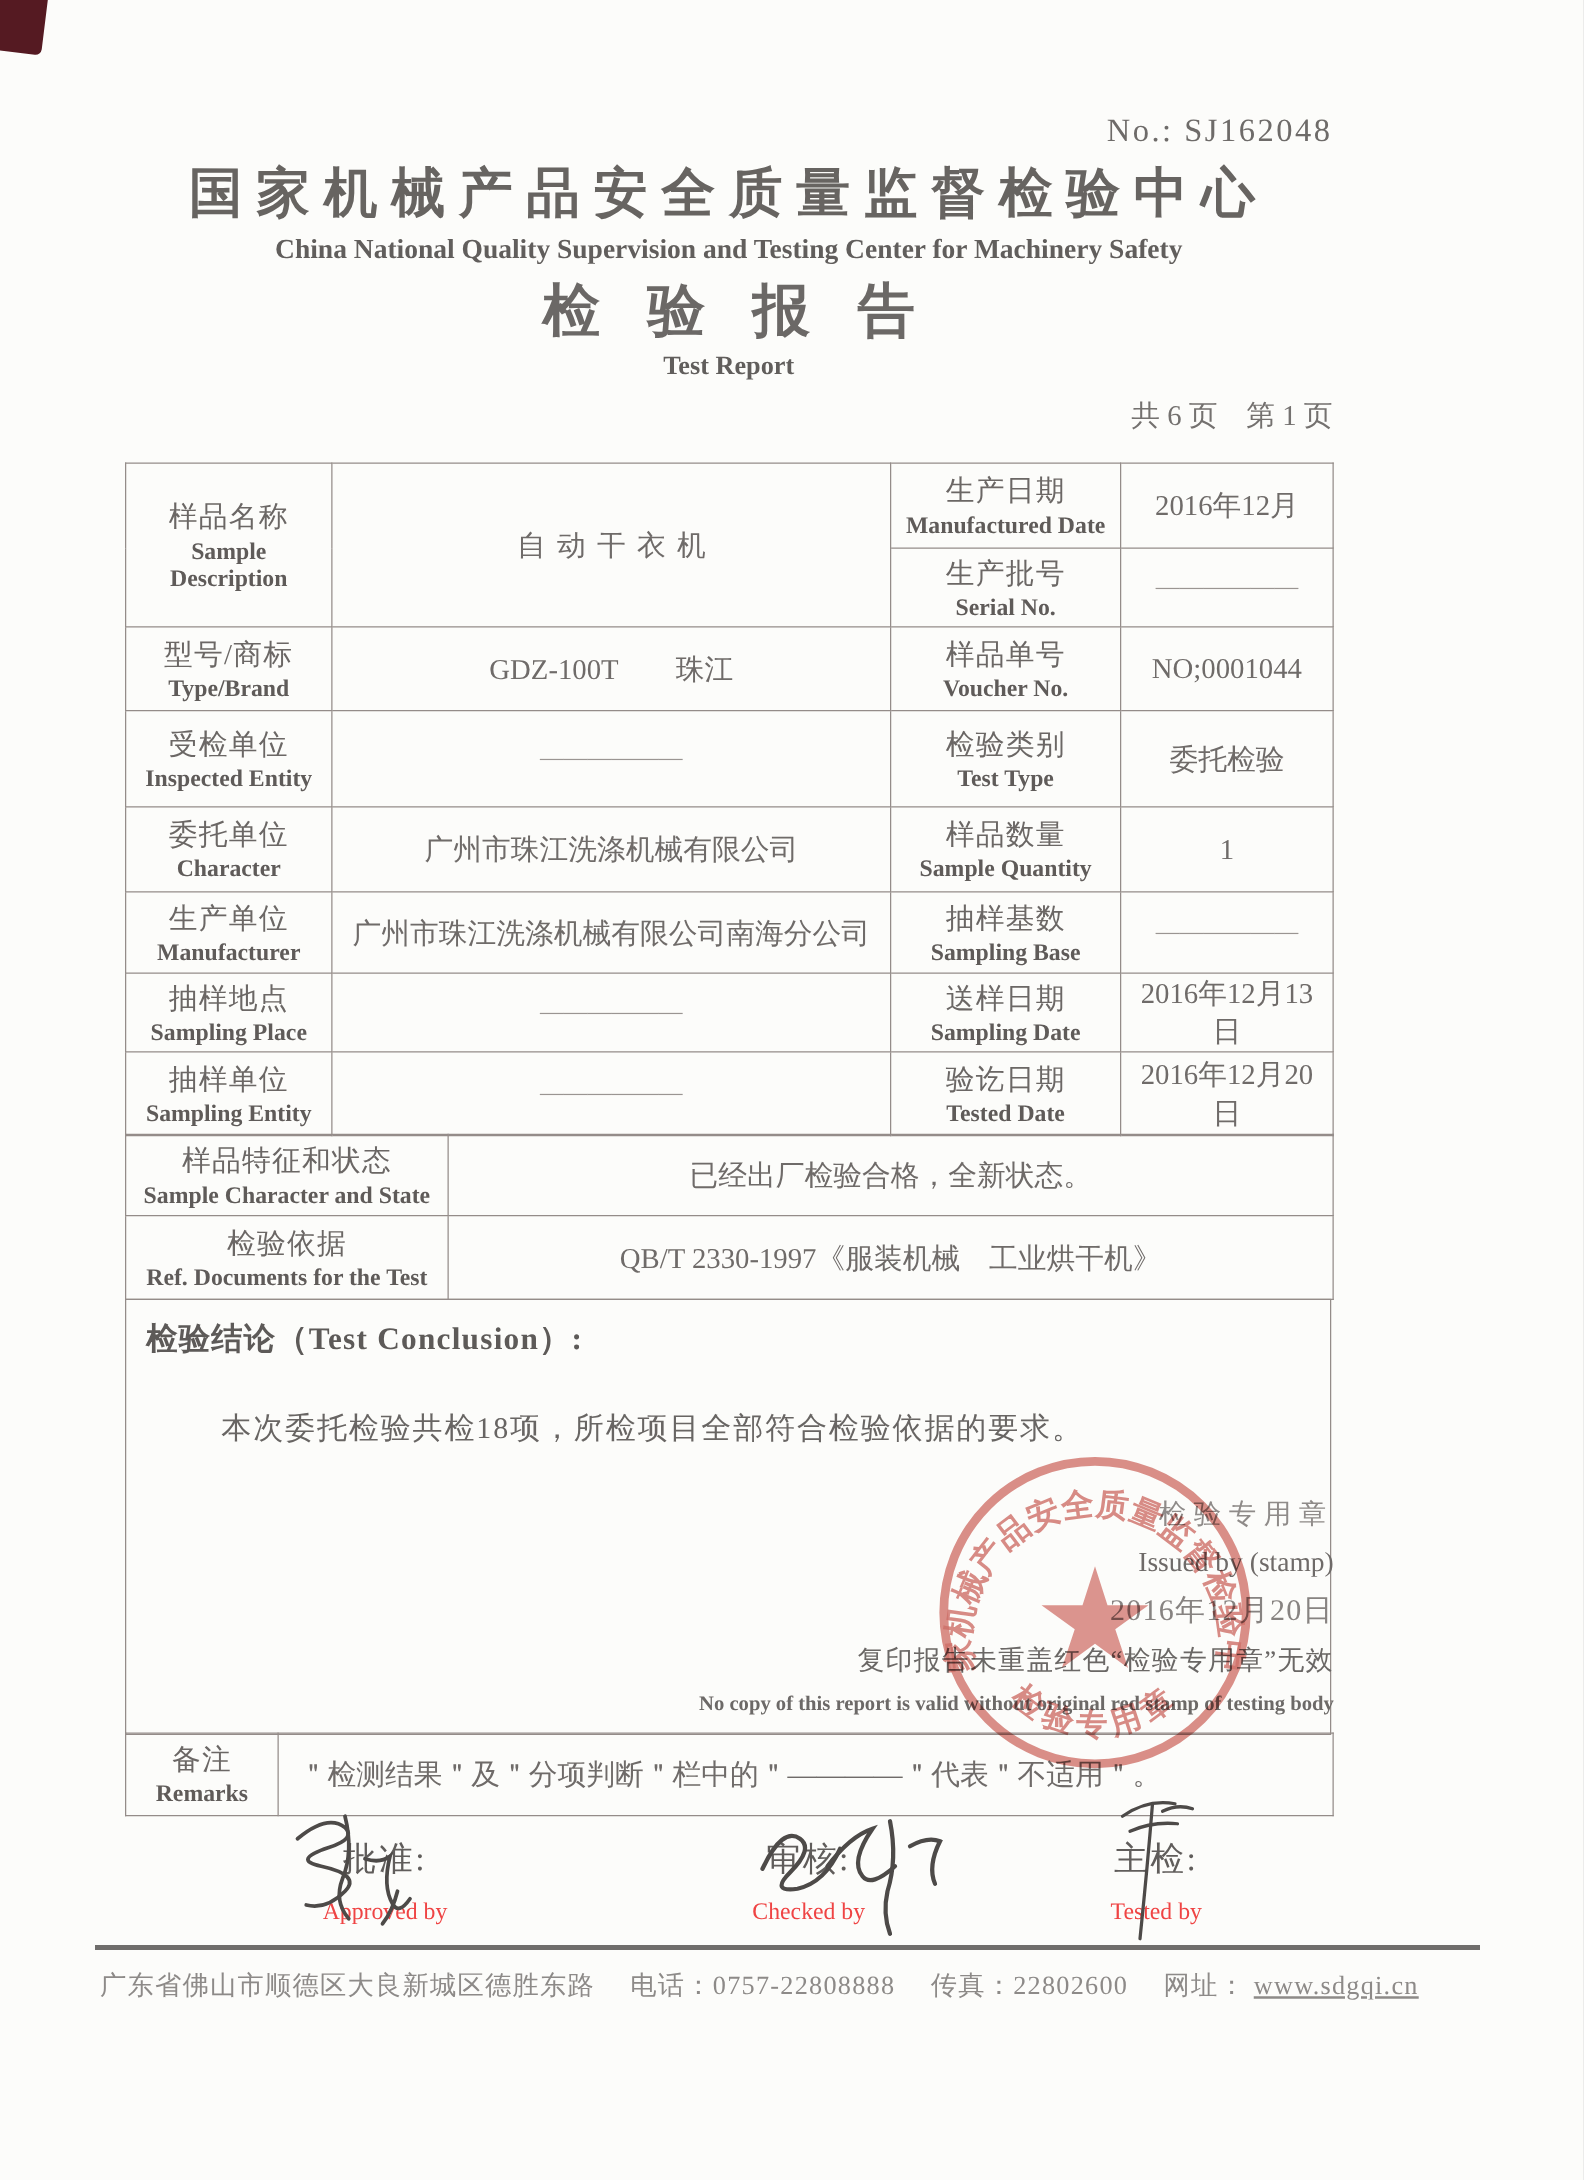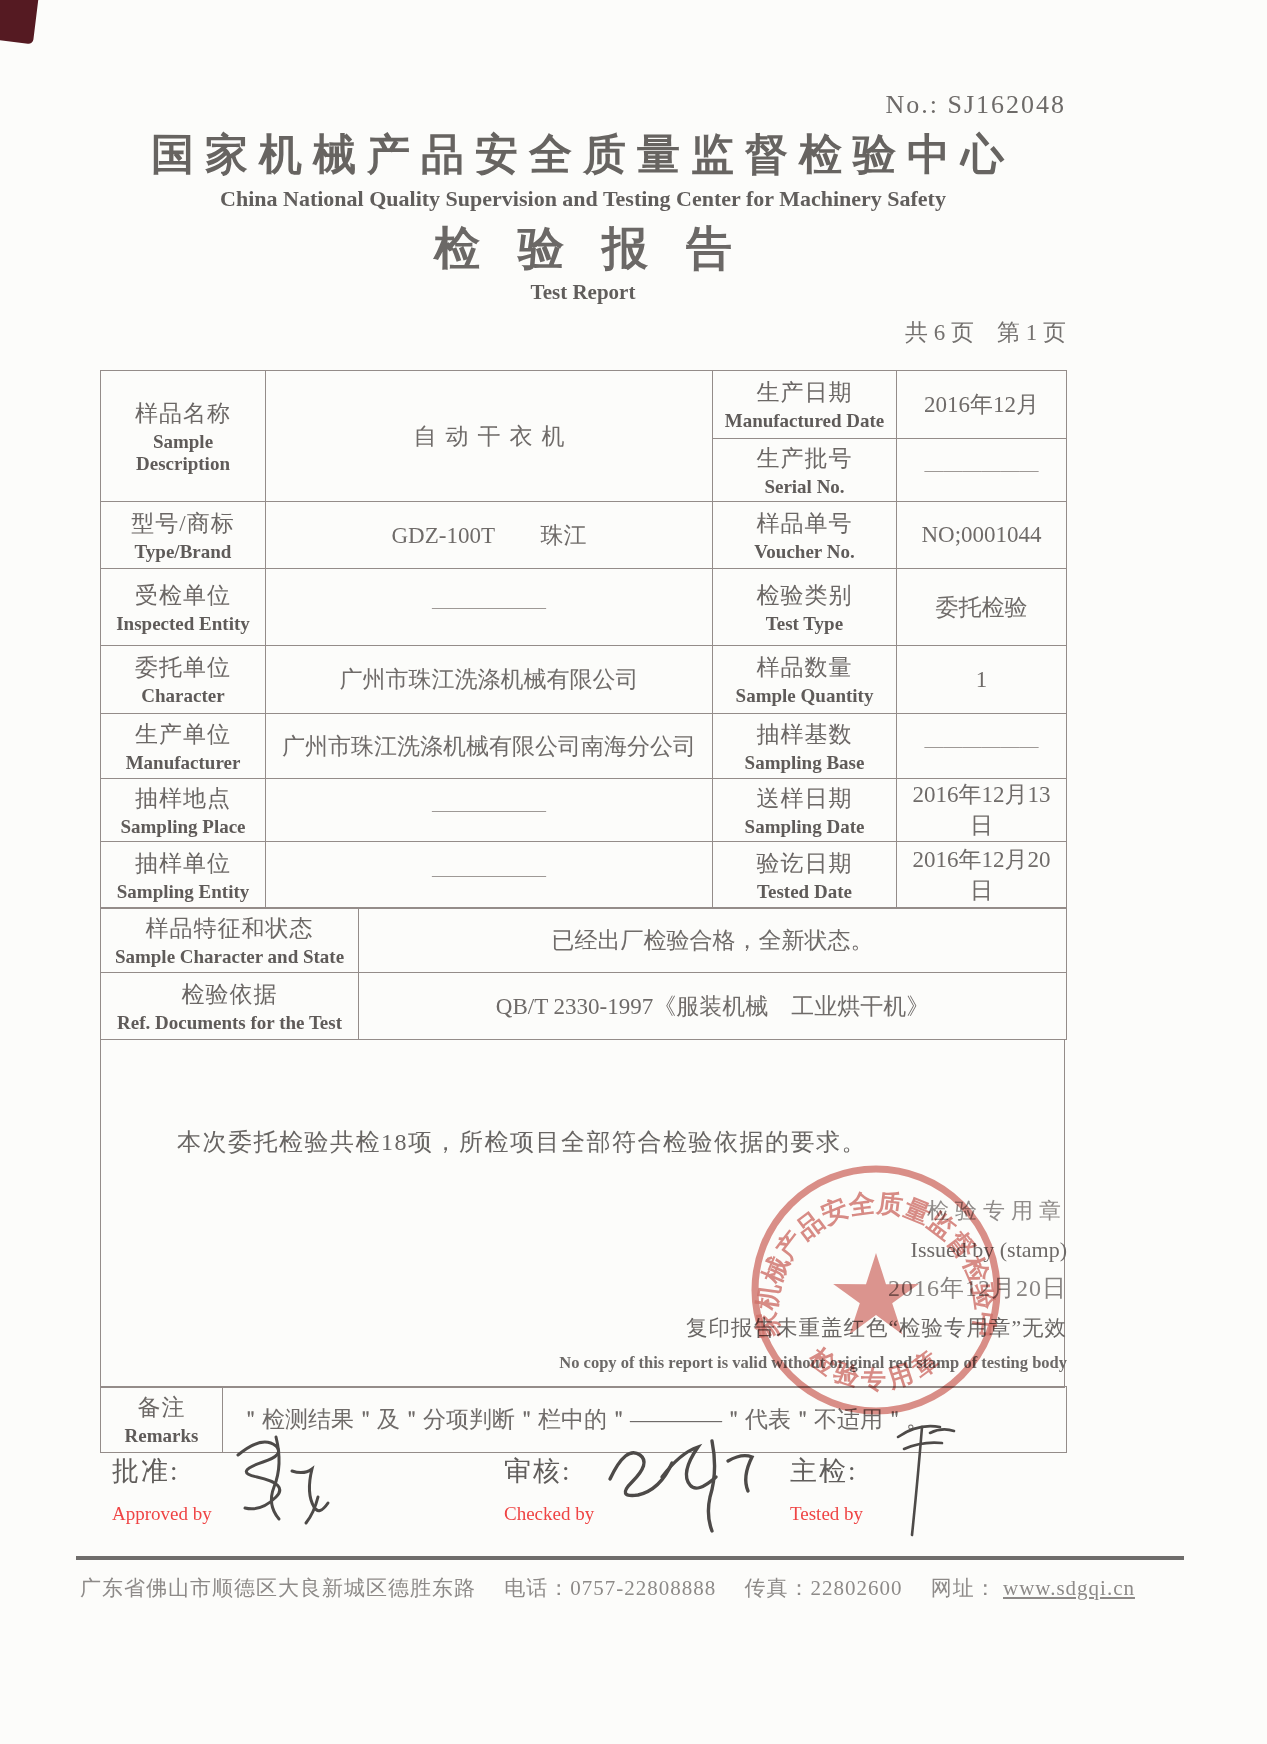--- a/index.html
+++ b/index.html
@@ -45,21 +45,21 @@
 
   .stamp-overlay { position:absolute; right:200px; top:1196px; text-align:right; z-index:3; }
   .so-line1 { font-size:22px; color:#8f8b89; letter-spacing:6px; }
   .so-line2 { margin-top:11px; font-size:22px; font-weight:normal; color:#6e6a68; }
   .so-line3 { margin-top:9px; font-size:24px; color:#878381; letter-spacing:1px; }
   .so-line4 { margin-top:9px; font-size:21.5px; color:#6a6765; letter-spacing:1px; }
   .so-line5 { margin-top:11px; font-size:16.5px; font-weight:bold; color:#6c6967; }
 
   .stamp { position:absolute; left:746px; top:1160px; width:260px; height:260px; z-index:4; mix-blend-mode:multiply; opacity:.85; }
 
-  .sig-row { display:flex; padding-left:12px; width:954px; }
+  .sig-row { display:flex; margin-top:16px; padding-left:12px; width:954px;text-align:center; }
   .sig-block { position:relative; }
   .sig-block.b1 { width:392px; }
   .sig-block.b2 { width:286px; }
   .sig-block.b3 { width:270px; }
   .sig-cn { font-size:27px; color:#605d5b; letter-spacing:2px; }
   .sig-en { margin-top:14px; font-size:19px; color:#ef4444; }
   .sig-svg { position:absolute; top:-26px; }
   .sig-svg.s1 { left:96px; } .sig-svg.s2 { left:92px; } .sig-svg.s3 { left:88px; top:-40px; }
 
   .footer-rule { position:absolute; left:76px; top:1556px; width:1108px; height:4px; background:#565351; opacity:.85; }
@@ -200,20 +200,21 @@
         <td class="lbl">
           <div class="cn">检验依据</div>
           <div class="en">Ref. Documents for the Test</div>
         </td>
         <td class="val">QB/T 2330-1997《服装机械　工业烘干机》</td>
       </tr>
     </tbody>
       </table>
 
     <div class="conclusion-box">
+      <div class="conclusion-heading">检验结论（Test Conclusion）:</div>
       <div class="conclusion-body">本次委托检验共检18项，所检项目全部符合检验依据的要求。</div>
     </div>
 
     <table class="t t3">
       <colgroup>
           <col style="width:122px">
           <col style="width:844px">
         </colgroup>
       <tbody>
           <tr style="height:66px">

